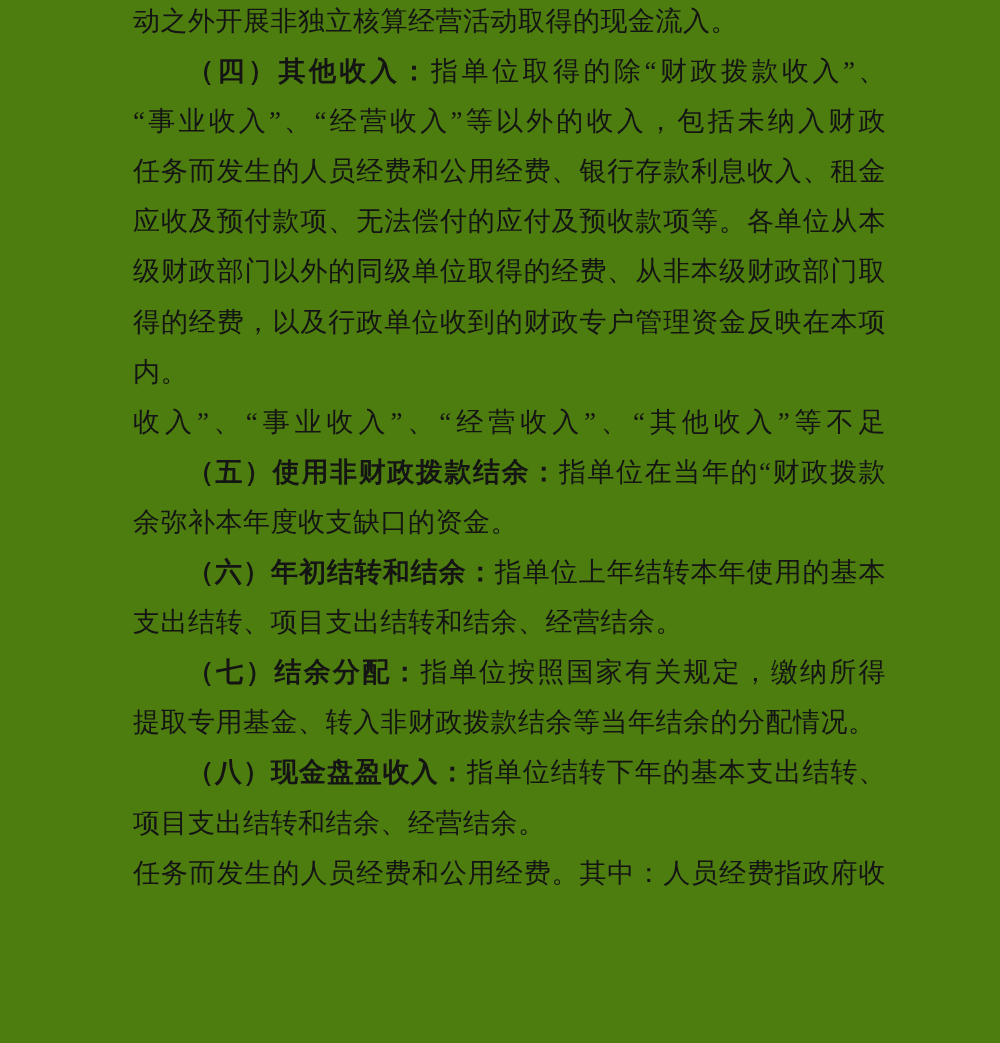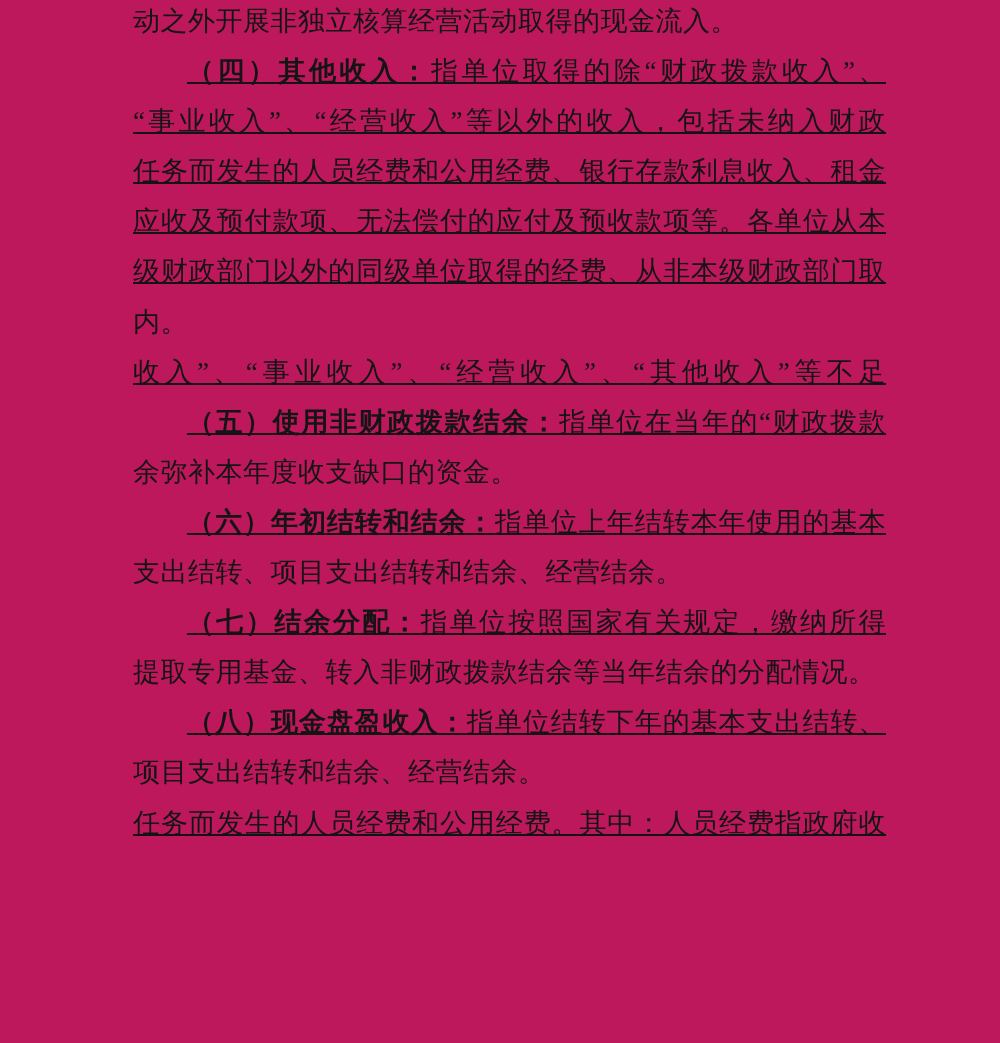--- a/index.html
+++ b/index.html
@@ -4,21 +4,21 @@
 <style>
   html, body {
     margin: 0;
     padding: 0;
     background: #ffffff;
   }
   .page {
     position: relative;
     width: 1000px;
     height: 1043px;
-    background: #be185d;
+    background: #4d7c0f;
     color: #141414;
     font-family: "Liberation Serif", "DejaVu Serif", serif;
     overflow: hidden;
   }
   .content {
     position: absolute;
     left: 133px;
     top: -4px;
     width: 753px;
   }
@@ -28,21 +28,20 @@
     height: 50.1px;
     letter-spacing: 0.5px;
     text-align: left;
     overflow: hidden;
   }
   
   .line.jst {
     text-align: justify;
     text-align-last: justify;
     text-justify: inter-character;
-    text-decoration: underline;
   }
   
   .line.indent {
     padding-left: 54px;
   }
   .head {
     font-weight: 700;
   }
 </style>
 </head>
@@ -57,20 +56,21 @@
 
     <div class="line jst"><span>“事业收入”、“经营收入”等以外的收入，包括未纳入财政</span></div>
 
     <div class="line jst"><span>任务而发生的人员经费和公用经费、银行存款利息收入、租金收</span></div>
 
 
     <div class="line jst"><span>应收及预付款项、无法偿付的应付及预收款项等。各单位从本</span></div>
 
     <div class="line jst"><span>级财政部门以外的同级单位取得的经费、从非本级财政部门取</span></div>
 
+    <div class="line jst"><span>得的经费，以及行政单位收到的财政专户管理资金反映在本项</span></div>
 
     <div class="line"><span>内。</span></div>
 
     <div class="line jst"><span>收入”、“事业收入”、“经营收入”、“其他收入”等不足</span></div>
 
     <div class="line indent jst"><span class="head">（五）使用非财政拨款结余：</span><span>指单位在当年的“财政拨款</span></div>
 
 
     <div class="line"><span>余弥补本年度收支缺口的资金。</span></div>
 

